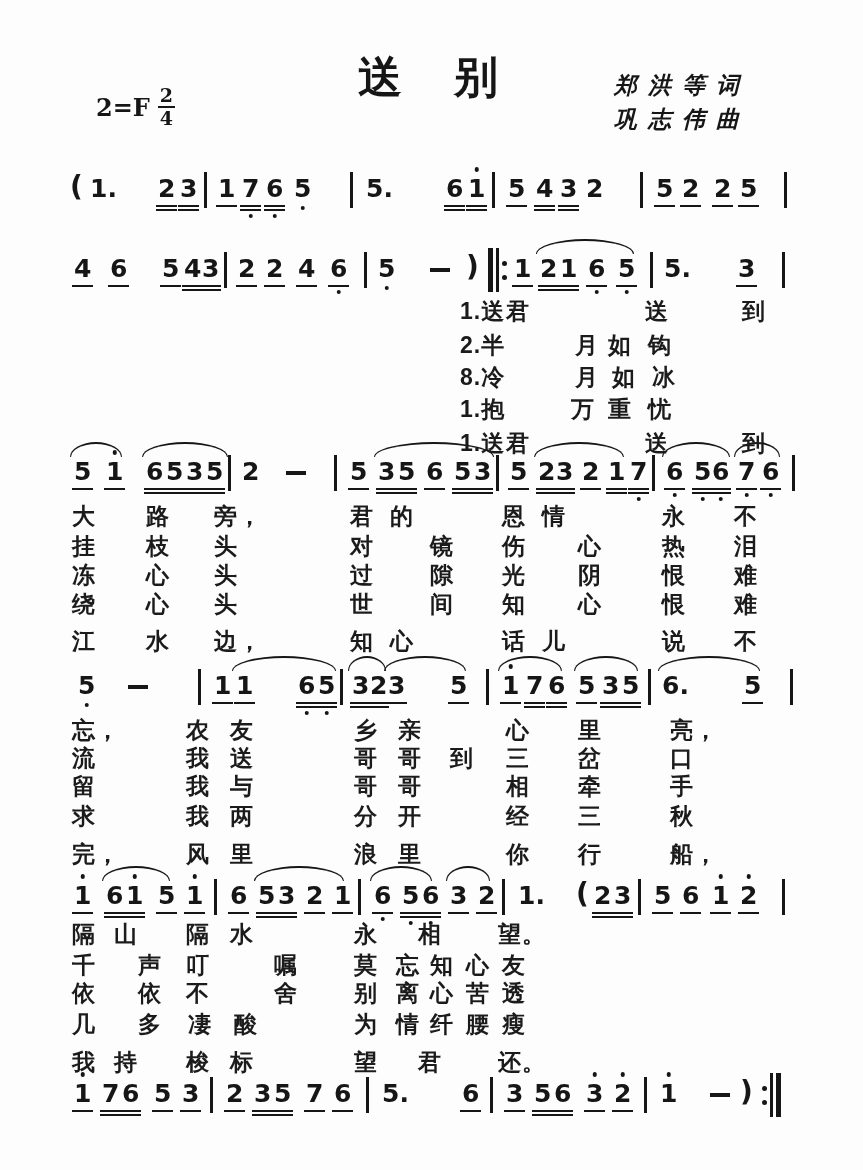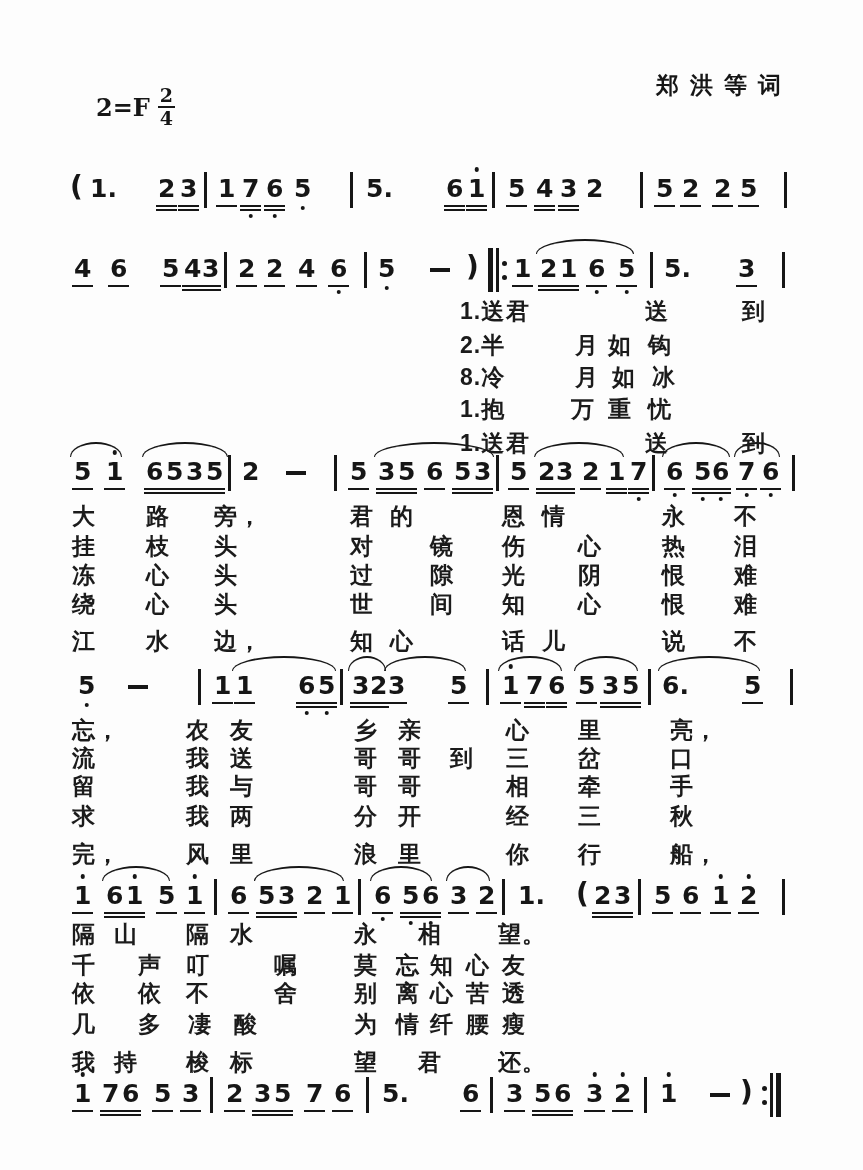--- a/index.html
+++ b/index.html
@@ -14,22 +14,22 @@
   .subtitle{position:absolute;left:352px;top:104px;font-size:22px;font-weight:bold;
     letter-spacing:1px;white-space:nowrap;}
   .keysig{position:absolute;left:96px;top:86px;display:flex;align-items:center;
     font-weight:bold;font-size:24px;font-family:"DejaVu Serif","Liberation Serif",serif;}
   .meter{display:inline-flex;flex-direction:column;align-items:center;margin-left:8px;
     font-size:19px;line-height:1.0;font-weight:bold;}
   .meter .num{border-bottom:2.5px solid #161616;padding:0 2px 1px;}
   .meter .den{padding-top:1px;}
   .tempo{position:absolute;left:92px;top:128px;font-size:22px;font-weight:bold;
     letter-spacing:2px;white-space:nowrap;}
-  .credit{position:absolute;left:656px;font-size:23px;font-weight:bold;
-    letter-spacing:11px;white-space:nowrap;}
+  .credit{position:absolute;left:614px;font-size:23px;font-weight:bold;
+    letter-spacing:11px;white-space:nowrap;font-style:italic;}
   .credit.l1{top:70px;} .credit.l2{top:104px;}
   
   #score{position:absolute;left:0;top:0;width:863px;height:1170px;}
   .note{position:absolute;font-family:"DejaVu Sans",sans-serif;font-weight:bold;
     font-size:25px;line-height:28px;white-space:nowrap;}
   .note .ul{position:absolute;left:-2px;right:-2px;height:0;
     border-top:2.5px solid #161616;}
   .dot{position:absolute;left:50%;transform:translateX(-50%);width:4.5px;height:4.5px;
     border-radius:50%;background:#161616;}
   .dot.da{top:-8px;}
@@ -45,28 +45,30 @@
   .rsign .thin{width:2.5px;height:44px;background:#161616;}
   .rsign .dots{display:flex;flex-direction:column;gap:9px;}
   .rsign .dots i{width:5px;height:5px;border-radius:50%;background:#161616;}
   .lyr{position:absolute;font-size:23px;font-weight:700;letter-spacing:1px;
     white-space:nowrap;color:#1b1b1b;}
 </style>
 </head>
 <body>
 
 <div class="page">
+  <div class="title">送别</div>
   <div class="keysig">
     <span>2=F</span>
     <span class="meter">
       <span class="num">2</span>
       <span class="den">4</span>
     </span>
   </div>
   <div class="credit l1">郑洪等词</div>
+  <div class="credit l2">巩志伟曲</div>
 
   <div id="score">
       <div class="paren" style="left: 70px; top: 172px;">(</div>
       <div class="note" style="left: 90px; top: 175px;">1.</div>
       <div class="note" style="left: 158px; top: 175px;">2<div class="ul" style="bottom: -4px;"></div><div class="ul" style="bottom: -8px;"></div></div>
       <div class="note" style="left: 180px; top: 175px;">3<div class="ul" style="bottom: -4px;"></div><div class="ul" style="bottom: -8px;"></div></div>
       <div class="bar" style="left: 204px; top: 172px;"></div>
       <div class="note" style="left: 218px; top: 175px;">1<div class="ul" style="bottom: -4px;"></div></div>
       <div class="note" style="left: 242px; top: 175px;">7<div class="ul" style="bottom: -4px;"></div><div class="ul" style="bottom: -8px;"></div><div class="dot db" style="bottom: -15px;"></div></div>
       <div class="note" style="left: 266px; top: 175px;">6<div class="ul" style="bottom: -4px;"></div><div class="ul" style="bottom: -8px;"></div><div class="dot db" style="bottom: -15px;"></div></div>

